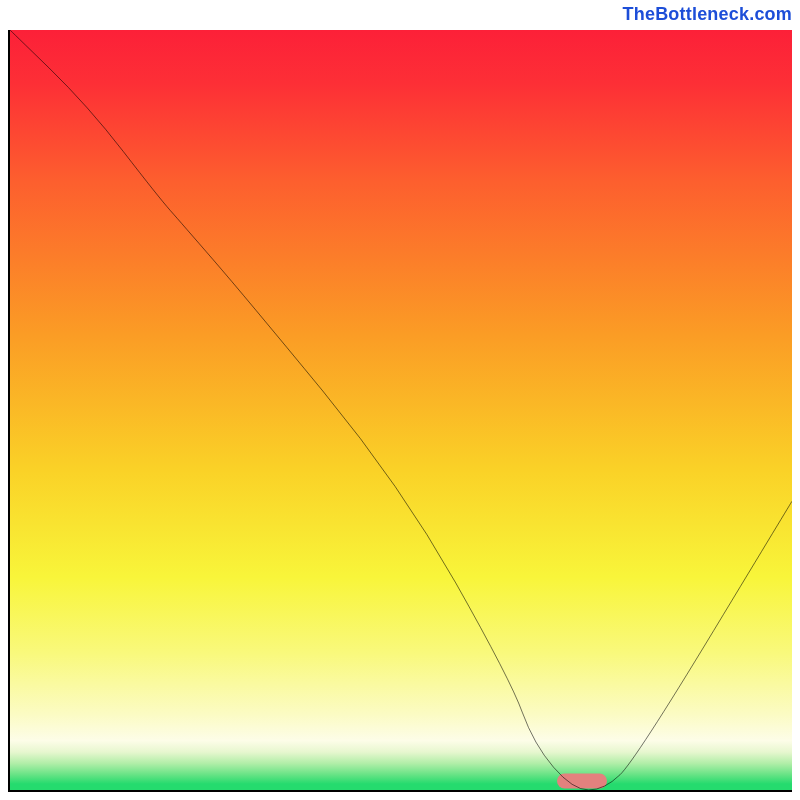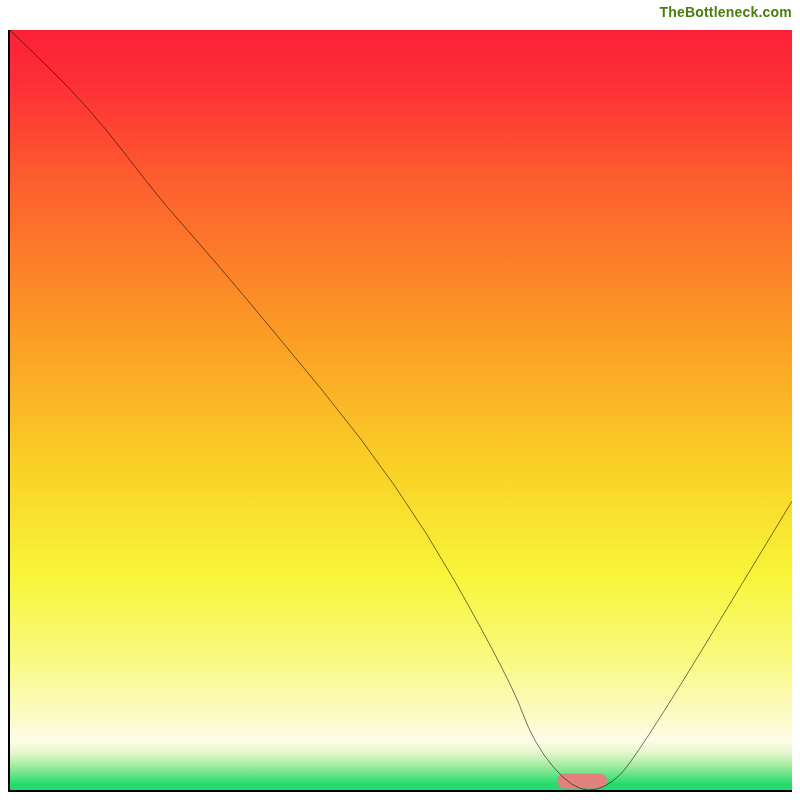--- a/index.html
+++ b/index.html
@@ -7,23 +7,23 @@
   .container {
     position: relative;
     width: 800px;
     height: 800px;
   }
   .watermark {
     position: absolute;
     top: 4px;
     right: 8px;
     font-family: Arial, Helvetica, sans-serif;
-    font-size: 14px;
+    font-size: 18px;
     font-weight: 600;
-    color: #4d7c0f;
+    color: #1d4ed8;
     letter-spacing: 0.2px;
     z-index: 10;
   }
   .plot-frame {
     position: absolute;
     left: 8px;
     top: 30px;
     width: 784px;
     height: 762px;
     border-left: 2px solid #000;

